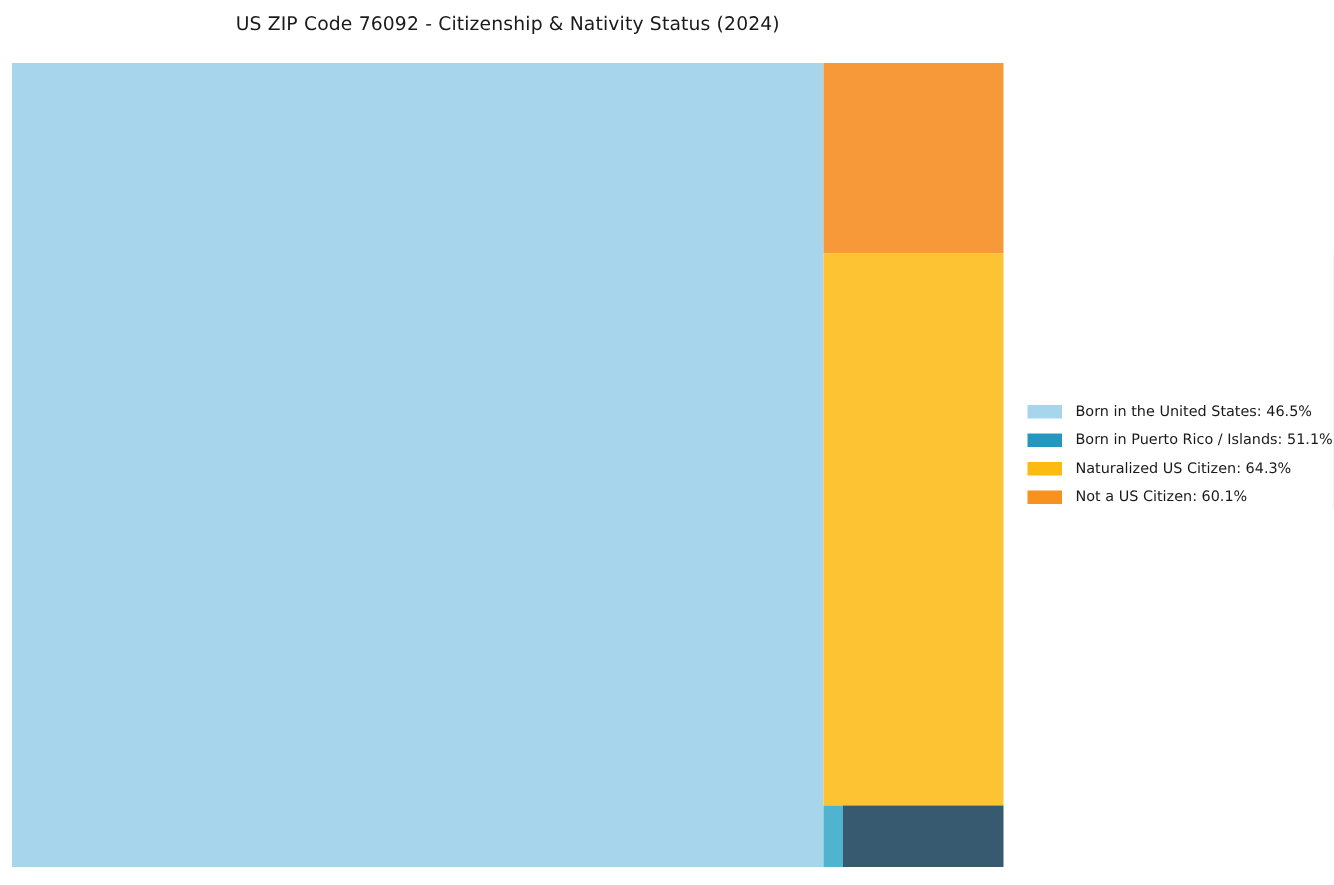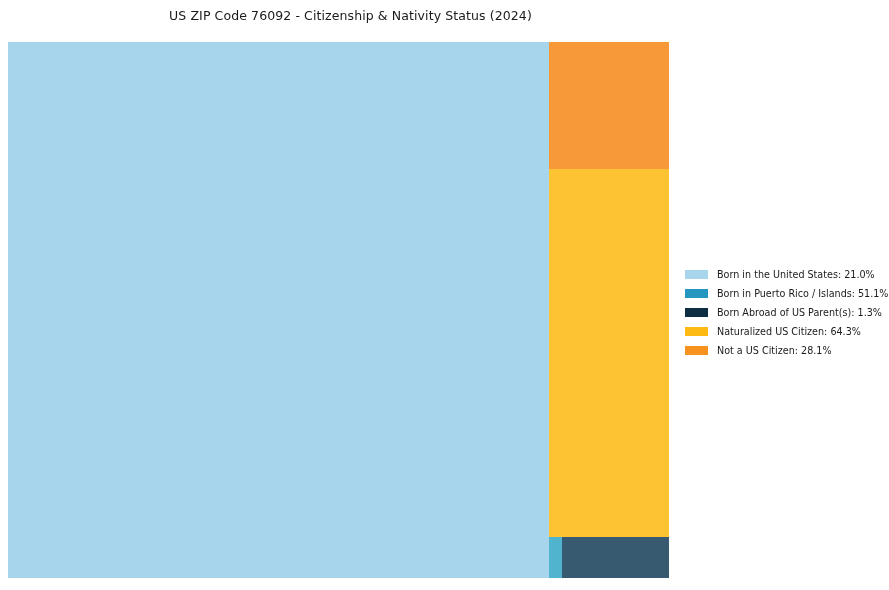--- a/index.html
+++ b/index.html
@@ -29,21 +29,20 @@
   #chart-title {
     position: absolute;
     left: 0;
     top: 8px;
     width: 677px;
     text-align: center;
     font-size: 12.5px;
     color: #1a1a1a;
     letter-spacing: 0.1px;
     white-space: nowrap;
-    padding-left: 12px;
   }
 
   
   #treemap {
     position: absolute;
     left: 8px;
     top: 42px;
     width: 661px;
     height: 536px;
   }
@@ -90,33 +89,29 @@
       <div class="tile" style="left: 0px; top: 0px; width: 541px; height: 536px; background: rgb(166, 213, 236);"></div>
       <div class="tile" style="left: 541px; top: 0px; width: 120px; height: 127px; background: rgb(248, 153, 57);"></div>
       <div class="tile" style="left: 541px; top: 127px; width: 120px; height: 368px; background: rgb(253, 195, 51);"></div>
       <div class="tile" style="left: 541px; top: 495px; width: 13px; height: 41px; background: rgb(81, 180, 206);"></div>
       <div class="tile" style="left: 554px; top: 495px; width: 107px; height: 41px; background: rgb(55, 90, 112);"></div>
     </div>
 
   <div id="legend">
       <div class="legend-row">
         <span class="legend-swatch" style="background: rgb(166, 213, 236);"></span>
-        <span class="legend-label">Born in the United States: 21.0%</span>
+        <span class="legend-label">Born in the United States: 46.5%</span>
       </div>
       <div class="legend-row">
         <span class="legend-swatch" style="background: rgb(35, 151, 191);"></span>
         <span class="legend-label">Born in Puerto Rico / Islands: 51.1%</span>
-      </div>
-      <div class="legend-row">
-        <span class="legend-swatch" style="background: rgb(12, 45, 66);"></span>
-        <span class="legend-label">Born Abroad of US Parent(s): 1.3%</span>
       </div>
       <div class="legend-row">
         <span class="legend-swatch" style="background: rgb(253, 186, 18);"></span>
         <span class="legend-label">Naturalized US Citizen: 64.3%</span>
       </div>
       <div class="legend-row">
         <span class="legend-swatch" style="background: rgb(247, 146, 30);"></span>
-        <span class="legend-label">Not a US Citizen: 28.1%</span>
+        <span class="legend-label">Not a US Citizen: 60.1%</span>
       </div>
     </div>
 
 </div>
 
 </body></html>

